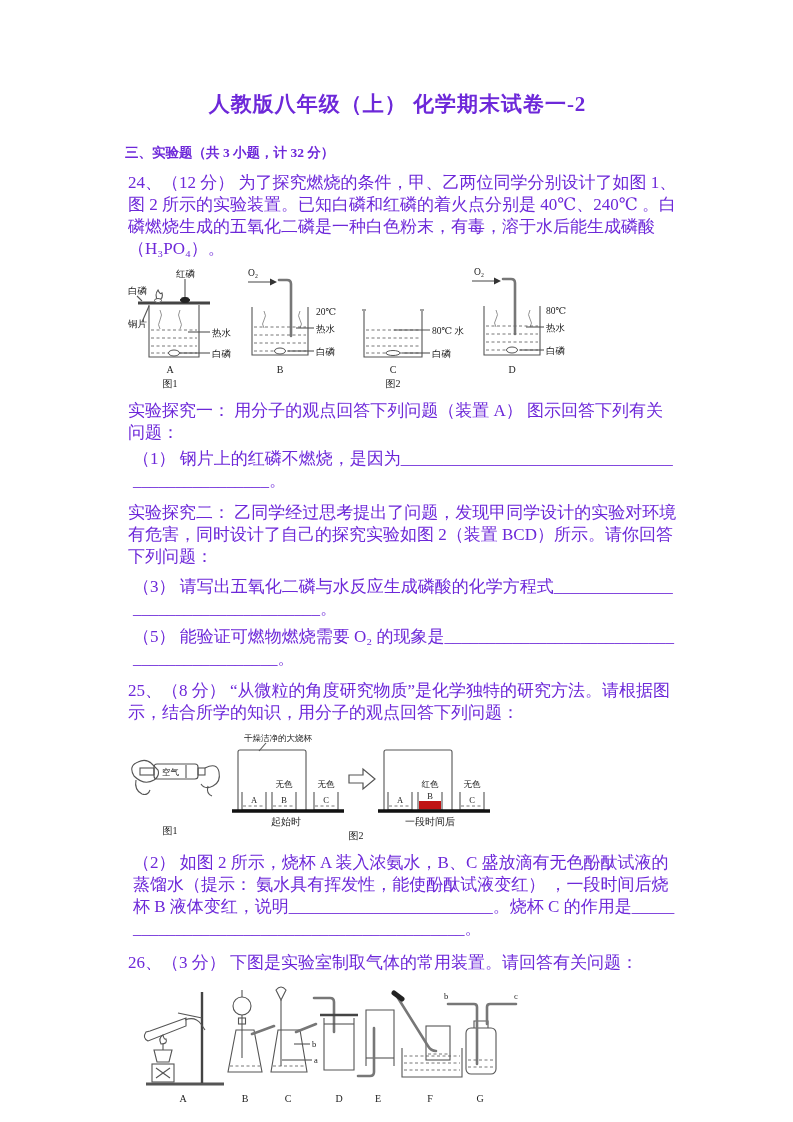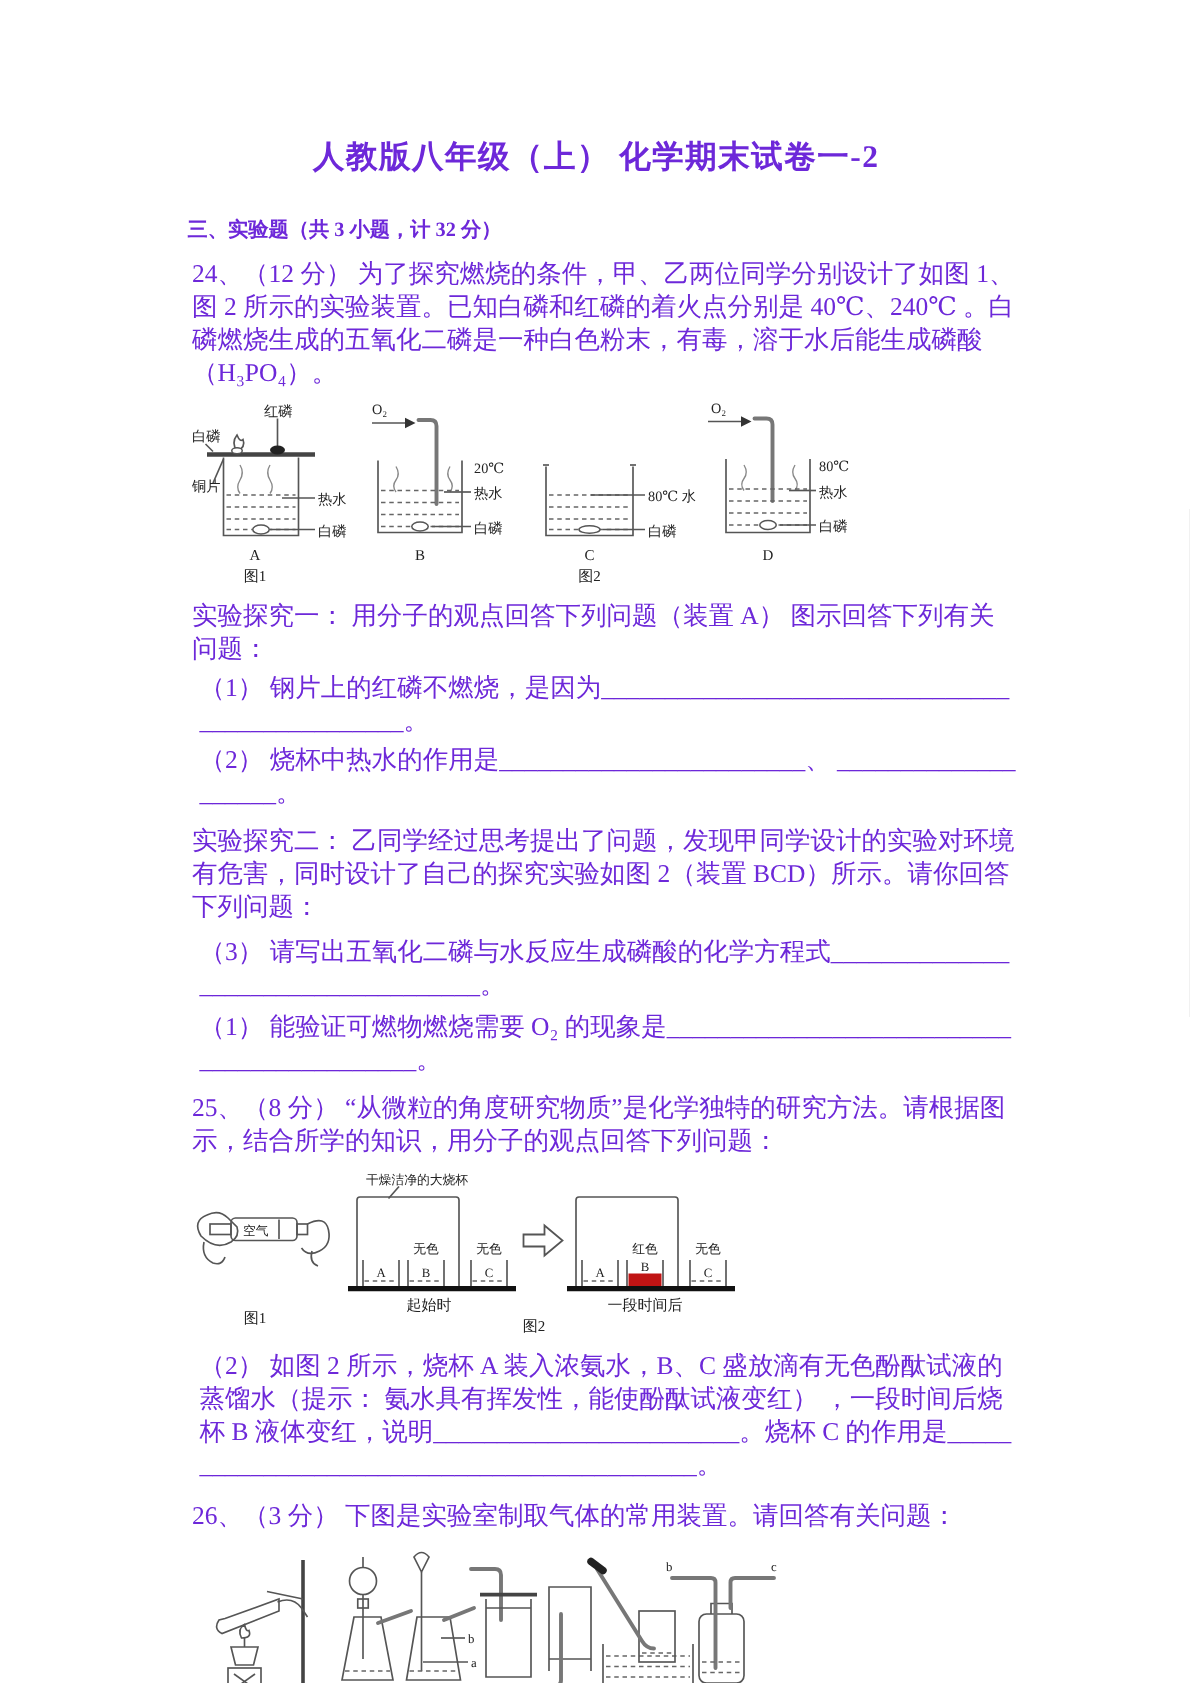--- a/index.html
+++ b/index.html
@@ -124,24 +124,23 @@
         <text class="fl" x="76" y="65">热水</text>
         <line class="ln" x1="50" y1="84" x2="74" y2="84"></line>
         <text class="fl" x="76" y="88">白磷</text>
         <text class="fcap" x="42" y="107" text-anchor="middle">D</text>
       </g>
     </svg>
   </div>
 
   <p class="para">实验探究一：  用分子的观点回答下列问题（装置 A）  图示回答下列有关问题：</p>
   <p class="para item">（1）  钢片上的红磷不燃烧，是因为________________________________________________。</p>
-  <p class="para item">（2）  烧杯中热水的作用是________________________、 ____________________。</p>
   <p class="para" style="margin-top:10px">实验探究二：  乙同学经过思考提出了问题，发现甲同学设计的实验对环境有危害，同时设计了自己的探究实验如图 2（装置 BCD）所示。请你回答下列问题：</p>
   <p class="para item" style="margin-top:8px">（3）  请写出五氧化二磷与水反应生成磷酸的化学方程式____________________________________。</p>
-  <p class="para item" style="margin-top:6px">（1）  能验证可燃物燃烧需要 O₂ 的现象是____________________________________________。</p>
+  <p class="para item" style="margin-top:6px">（5）  能验证可燃物燃烧需要 O₂ 的现象是____________________________________________。</p>
 
   <p class="para" style="margin-top:10px">25、（8 分）  “从微粒的角度研究物质”是化学独特的研究方法。请根据图示，结合所学的知识，用分子的观点回答下列问题：</p>
 
   <div class="figwrap">
     <svg width="372" height="112" viewBox="0 0 372 112">
 
       <g>
         <path class="ln" d="M6,46 q-6,-10 4,-14 q8,-4 14,2 l6,6 q2,6 -4,10 q-10,6 -20,-4 Z"></path>
         <path class="ln" d="M8,50 q-2,10 6,14 q6,2 8,-4"></path>
         <rect class="ln" x="26" y="34" width="44" height="15" rx="3"></rect>

